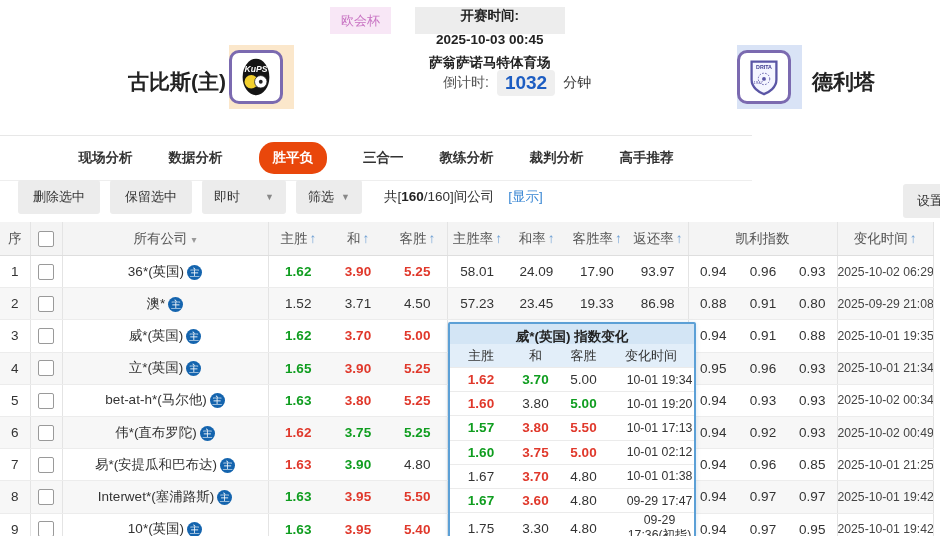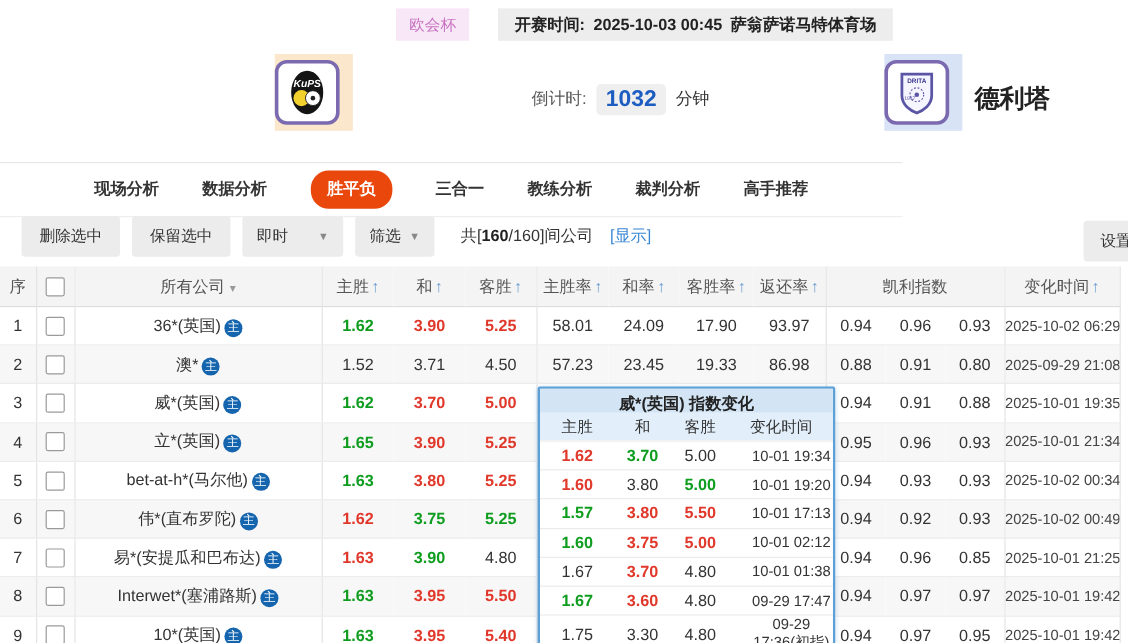--- a/index.html
+++ b/index.html
@@ -2,21 +2,21 @@
 <html><head>
 <meta charset="utf-8">
 <style>
   html,body{margin:0;padding:0;background:#fff;}
   #page{position:relative;width:940px;height:536px;background:#fff;overflow:hidden;
         font-family:"Liberation Sans","DejaVu Sans",sans-serif;color:#333;}
 
   
   .topbar{position:absolute;left:330px;top:7px;height:27px;display:flex;gap:24px;}
   .league{background:#f8e7f6;color:#c873c3;font-size:13px;padding:0 11px;display:flex;align-items:center;}
-  .kick{background:#ededed;color:#222;font-weight:bold;font-size:13.5px;padding:0 14px;display:flex;align-items:center;gap:7px;white-space:nowrap;}
+  .kick{background:#ededed;color:#222;font-weight:bold;font-size:13.5px;padding:0 14px;display:flex;align-items:center;gap:7px;white-space:nowrap;flex-direction:column;}
 
   
   .team-home-name{position:absolute;left:0;top:68px;width:226px;text-align:right;font-size:21px;font-weight:bold;color:#222;}
   .team-away-name{position:absolute;left:812px;top:68px;font-size:21px;font-weight:bold;color:#222;}
   .logo-wrap{position:absolute;top:45px;width:65px;height:64px;display:flex;align-items:center;}
   .logo-wrap.home{left:229px;background:#fbe7cb;}
   .logo-wrap.away{left:737px;background:#d9e3f6;}
   .logo-card{width:48px;height:48px;background:#fff;border:3px solid #7b6ab0;border-radius:10px;display:flex;align-items:center;justify-content:center;}
 
   .countdown{position:absolute;left:443px;top:70px;display:flex;align-items:center;gap:8px;font-size:14px;color:#555;}
@@ -72,20 +72,21 @@
 
   <div class="topbar">
     <div class="league">欧会杯</div>
     <div class="kick">
       <span>开赛时间:</span>
       <span>2025-10-03 00:45</span>
       <span>萨翁萨诺马特体育场</span>
     </div>
   </div>
 
+  <div class="team-home-name">古比斯(主)</div>
   <div class="logo-wrap home">
     <div class="logo-card">
       <svg width="42" height="42" viewBox="0 0 44 44">
         <ellipse cx="22" cy="22" rx="14" ry="19" fill="#141414"></ellipse>
         <text x="22" y="17" font-size="9" fill="#ffffff" font-weight="bold" font-style="italic" text-anchor="middle">KuPS</text>
         <circle cx="17" cy="27" r="7" fill="#f2d02e"></circle>
         <circle cx="27" cy="27" r="6.5" fill="#ffffff" stroke="#222222" stroke-width="0.8"></circle>
         <circle cx="27" cy="27" r="2" fill="#222222"></circle>
       </svg>
     </div>

